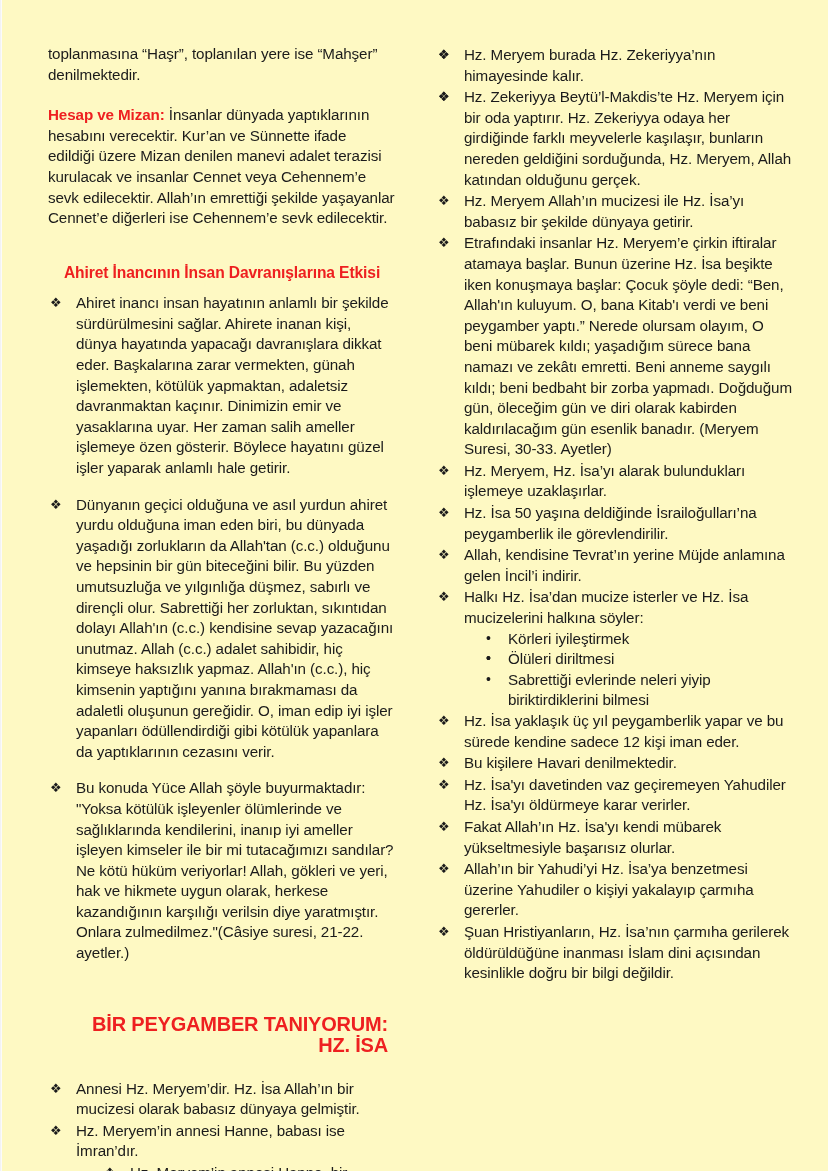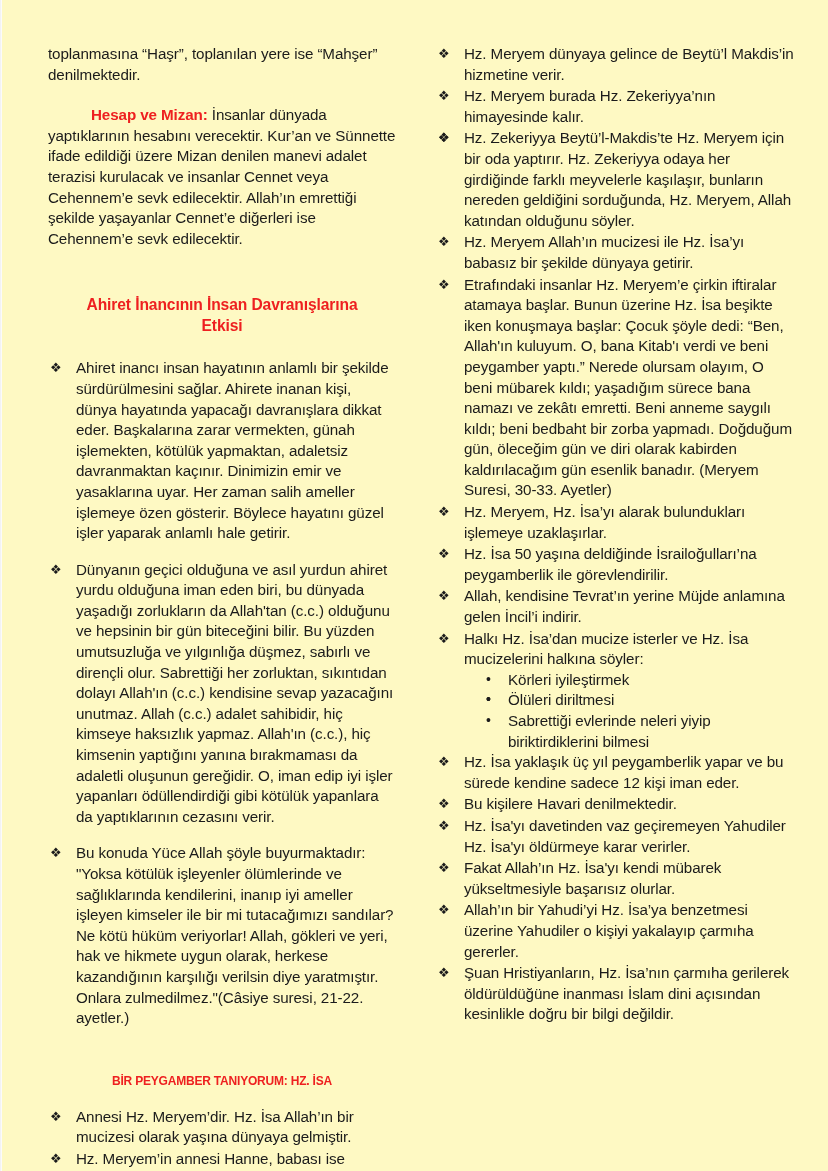--- a/index.html
+++ b/index.html
@@ -59,39 +59,38 @@
     letter-spacing: -0.1px;
     color: #1b1b1b;
   }
   .gap-md { height: 20px; }
   .gap-lg { height: 30px; }
   .gap-xl { height: 42px; }
 
   .lead {
     color: #ee2020;
     font-weight: bold;
-    margin-left: 43px;
   }
 
   h2.section-title {
-    margin: 16px;
+    margin: 4px;
     font-size: 15.6px;
     line-height: 20.5px;
     font-weight: bold;
     color: #ee2020;
     text-align: center;
     letter-spacing: -0.1px;
   }
   h2.section-title-left {
-    margin: 0;
-    font-size: 12px;
+    margin: 8px;
+    font-size: 20px;
     line-height: 21px;
     font-weight: bold;
     color: #ee2020;
-    text-align: center;
+    text-align: right;
     letter-spacing: -0.2px;
   }
 
   ul.bl {
     list-style: none;
     margin: 0;
     padding: 0;
   }
   ul.bl > li {
     position: relative;
@@ -185,21 +184,21 @@
 
       <div class="gap-xl"></div>
 
       <h2 class="section-title-left">BİR PEYGAMBER TANIYORUM: HZ. İSA</h2>
 
       <div style="height:15px"></div>
 
       <ul class="bl">
         <li>
           <span class="bullet">❖</span>
-          <span>Annesi Hz. Meryem’dir. Hz. İsa Allah’ın bir mucizesi olarak yaşına dünyaya gelmiştir.</span>
+          <span>Annesi Hz. Meryem’dir. Hz. İsa Allah’ın bir mucizesi olarak babasız dünyaya gelmiştir.</span>
         </li>
         <li>
           <span class="bullet">❖</span>
           <span>Hz. Meryem’in annesi Hanne, babası ise İmran’dır.</span>
 
           <ul class="bl nest">
             <li>
               <span class="bullet">❖</span>
               <span>Hz. Meryem’in annesi Hanne, bir çocuğu olursa Allah yoluna adayacağına dair söz </span><span class="red">verir</span><span>.</span>
             </li>
@@ -207,32 +206,31 @@
         </li>
       </ul>
 
     </div>
 
     <div class="col col-right">
 
       <ul class="bl">
         <li>
           <span class="bullet">❖</span>
-          <span>Hz. Meryem dünyaya gelince de Beytü’l Makdis’in hizmetine verir.</span>
         </li>
         <li>
           <span class="bullet">❖</span>
           <span>Hz. Meryem burada Hz. Zekeriyya’nın himayesinde kalır.</span>
         </li>
         <li>
           <span class="bullet">❖</span>
         </li>
         <li>
           <span class="bullet">❖</span>
-          <span>Hz. Zekeriyya Beytü’l-Makdis’te Hz. Meryem için bir oda yaptırır. Hz. Zekeriyya odaya her girdiğinde farklı meyvelerle kaşılaşır, bunların nereden geldiğini sorduğunda, Hz. Meryem, Allah katından olduğunu söyler.</span>
+          <span>Hz. Zekeriyya Beytü’l-Makdis’te Hz. Meryem için bir oda yaptırır. Hz. Zekeriyya odaya her girdiğinde farklı meyvelerle kaşılaşır, bunların nereden geldiğini sorduğunda, Hz. Meryem, Allah katından olduğunu gerçek.</span>
         </li>
         <li>
           <span class="bullet">❖</span>
           <span>Hz. Meryem Allah’ın mucizesi ile Hz. İsa’yı babasız bir şekilde dünyaya getirir.</span>
         </li>
         <li>
           <span class="bullet">❖</span>
           <span>Etrafındaki insanlar Hz. Meryem’e çirkin iftiralar atamaya başlar. Bunun üzerine Hz. İsa beşikte iken konuşmaya başlar: Çocuk şöyle dedi: “Ben, Allah'ın kuluyum. O, bana Kitab'ı verdi ve beni peygamber yaptı.” Nerede olursam olayım, O beni mübarek kıldı; yaşadığım sürece bana namazı ve zekâtı emretti. Beni anneme saygılı kıldı; beni bedbaht bir zorba yapmadı. Doğduğum gün, öleceğim gün ve diri olarak kabirden kaldırılacağım gün esenlik banadır. (Meryem Suresi, 30-33. Ayetler)</span>
         </li>
         <li>

